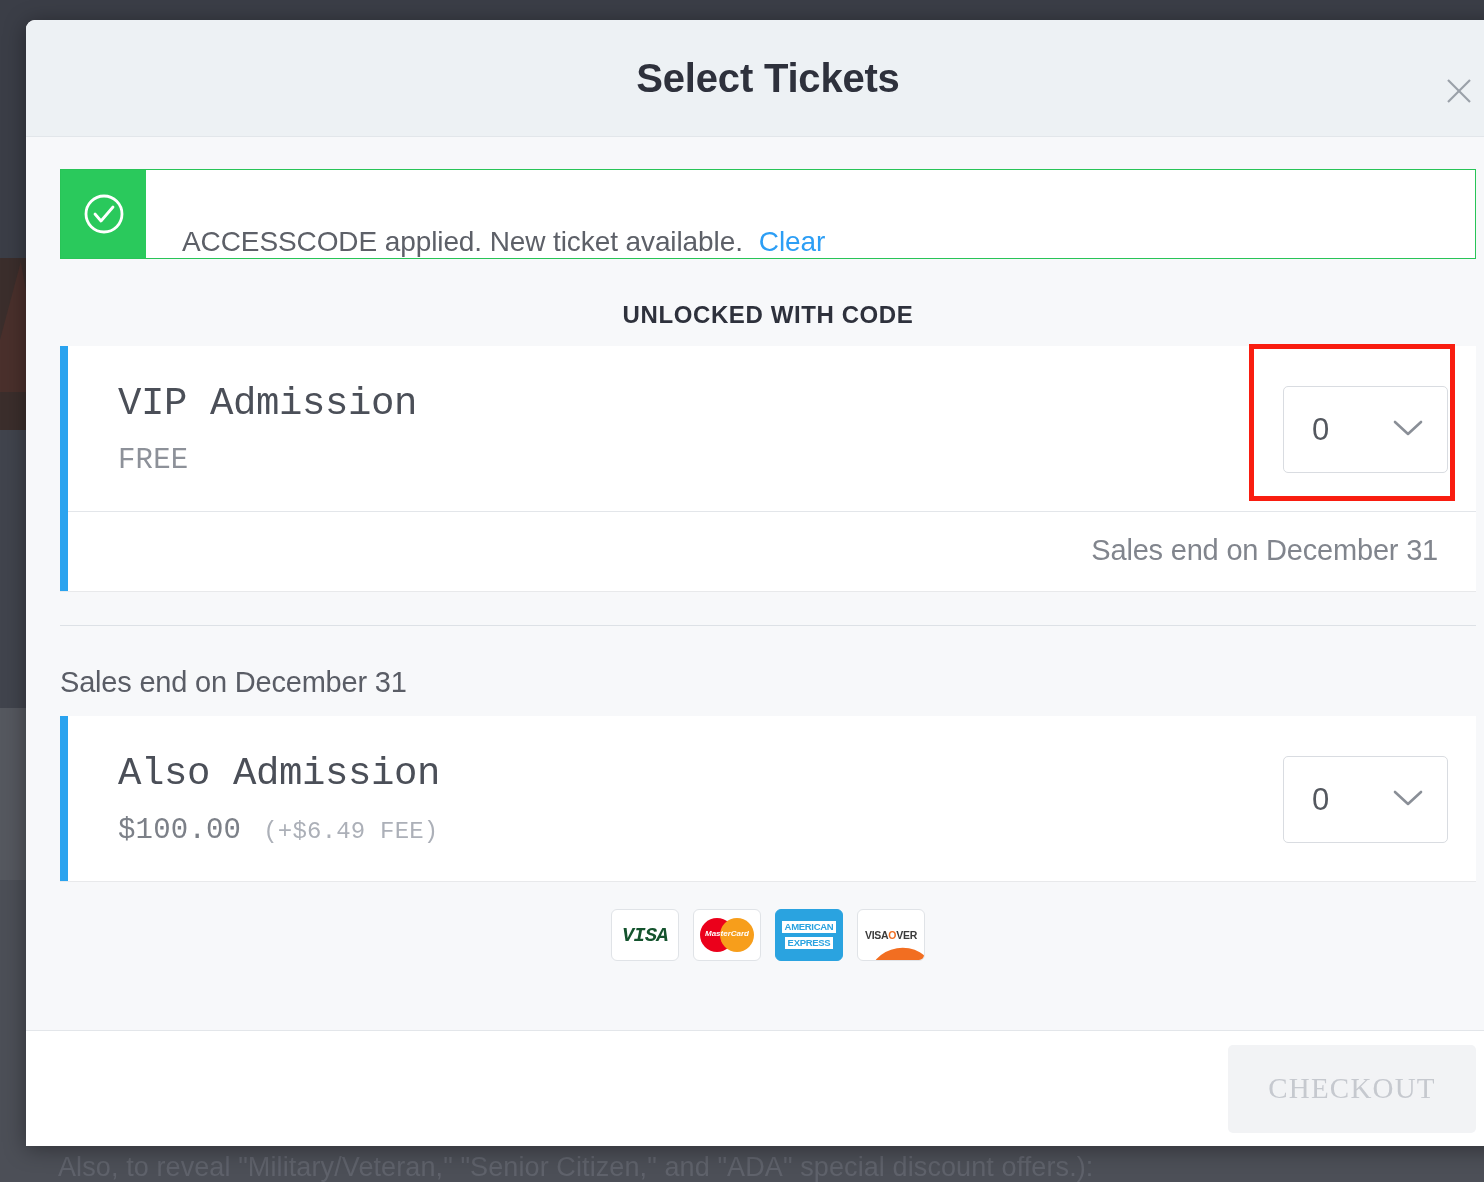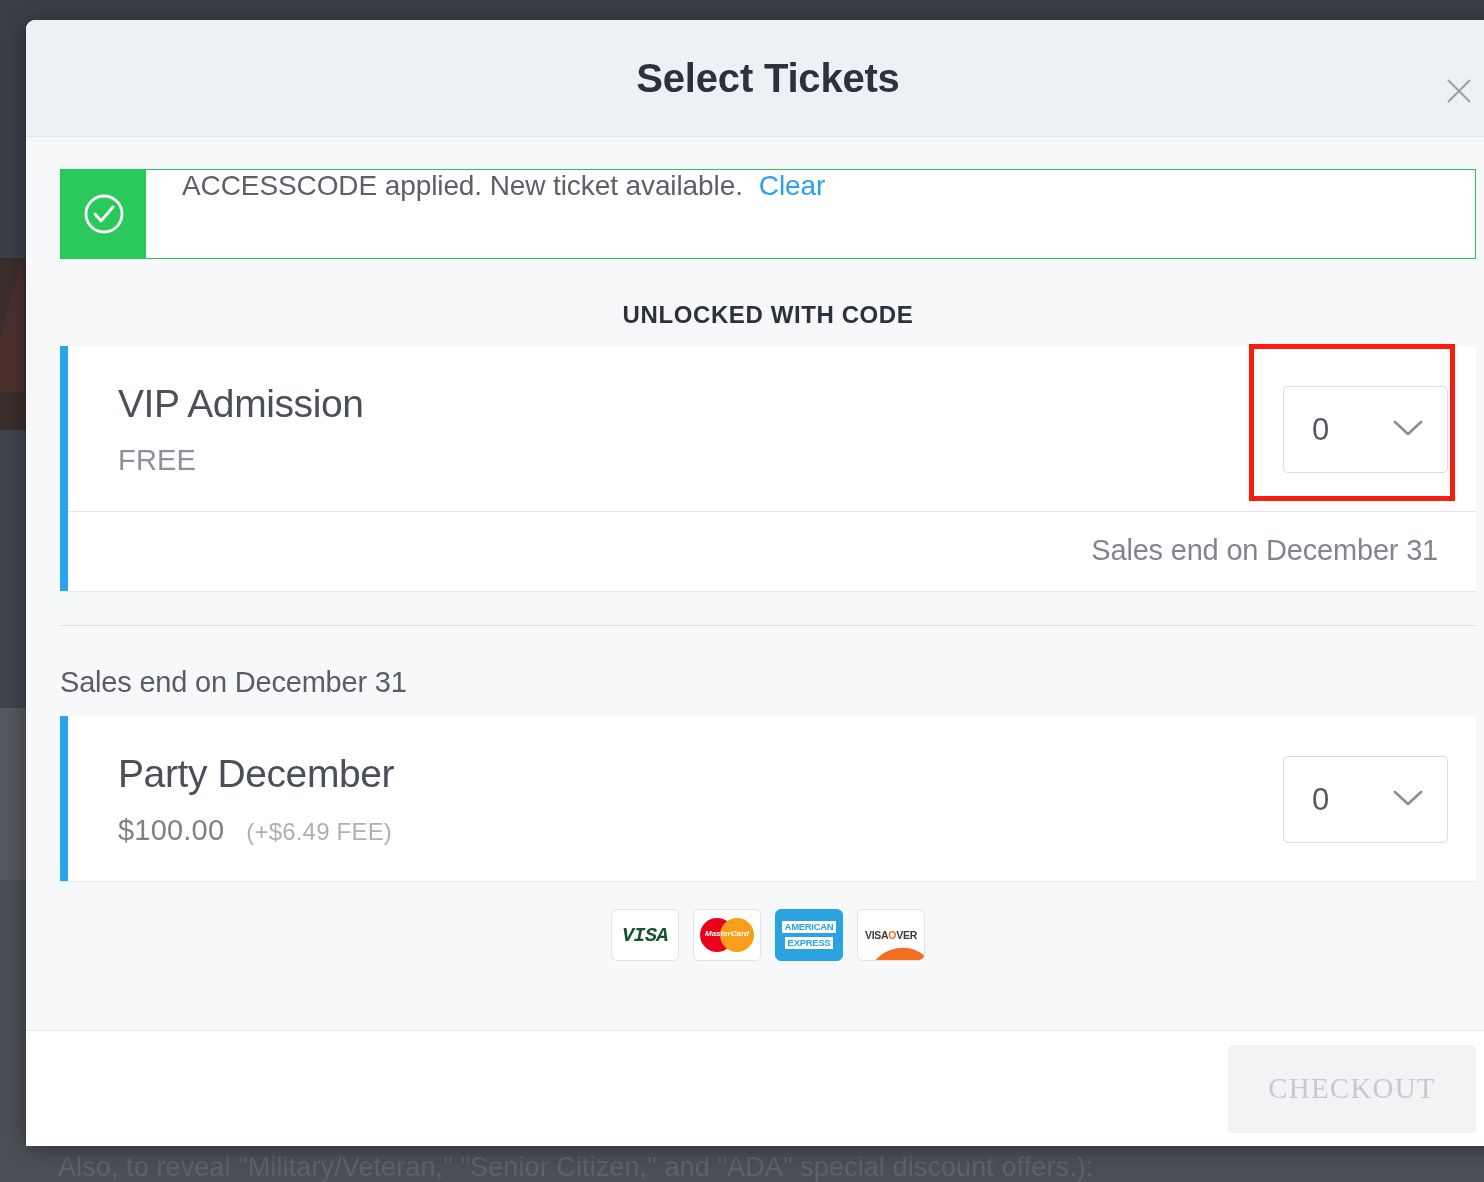--- a/index.html
+++ b/index.html
@@ -117,21 +117,21 @@
   #alert-icon-box {
     width: 85px;
     min-width: 85px;
     background: #2ac95c;
     display: flex;
     align-items: center;
     justify-content: center;
   }
   #alert-text {
     display: flex;
-    align-items: flex-start;
+    align-items: flex-end;
     padding-left: 36px;
     font-size: 28px;
     color: #5d6068;
     letter-spacing: -0.1px;
   }
   #alert-clear {
     color: #2c9ef5;
     margin-left: 16px;
     cursor: pointer;
     text-decoration: none;
@@ -161,21 +161,21 @@
     display: flex;
     flex-direction: column;
     box-shadow: 0 1px 0 rgba(0,0,0,.06);
   }
   .ticket-main {
     display: flex;
     align-items: center;
     justify-content: space-between;
     padding: 36px 28px 34px 50px;
   }
-  .ticket-info { display: flex; flex-direction: column; }
+  .ticket-info { display: flex; flex-direction: column; font-family: Liberation Mono, monospace; }
   .ticket-name {
     font-size: 39px;
     color: #4b4f58;
     font-weight: 400;
     letter-spacing: -0.4px;
     margin-bottom: 18px;
   }
   .ticket-price-row {
     display: flex;
     align-items: baseline;
@@ -397,21 +397,21 @@
       <div class="ticket-footer">Sales end on December 31</div>
     </div>
 
     <hr class="group-divider">
 
     <div class="section-subhead">Sales end on December 31</div>
 
     <div class="ticket-card">
       <div class="ticket-main">
         <div class="ticket-info">
-          <div class="ticket-name">Party December</div>
+          <div class="ticket-name">Also Admission</div>
           <div class="ticket-price-row">
             <span class="ticket-price">$100.00</span>
             <span class="ticket-fee">(+$6.49 FEE)</span>
           </div>
         </div>
         <div class="qty-wrap">
           <div class="qty-select">
             <span class="qty-value">0</span>
             <span>
               <svg width="34" height="22" viewBox="0 0 34 22" aria-hidden="true">

